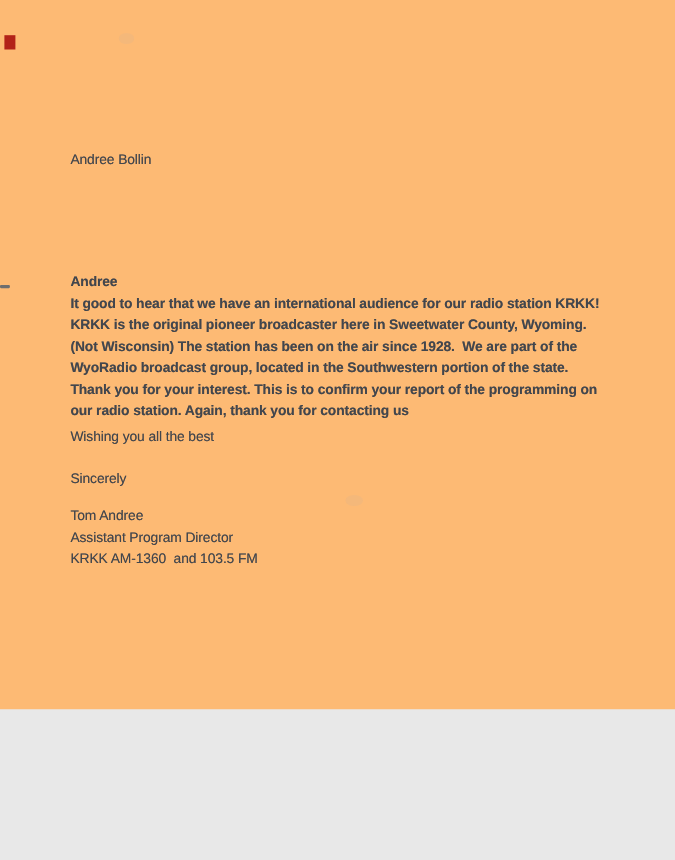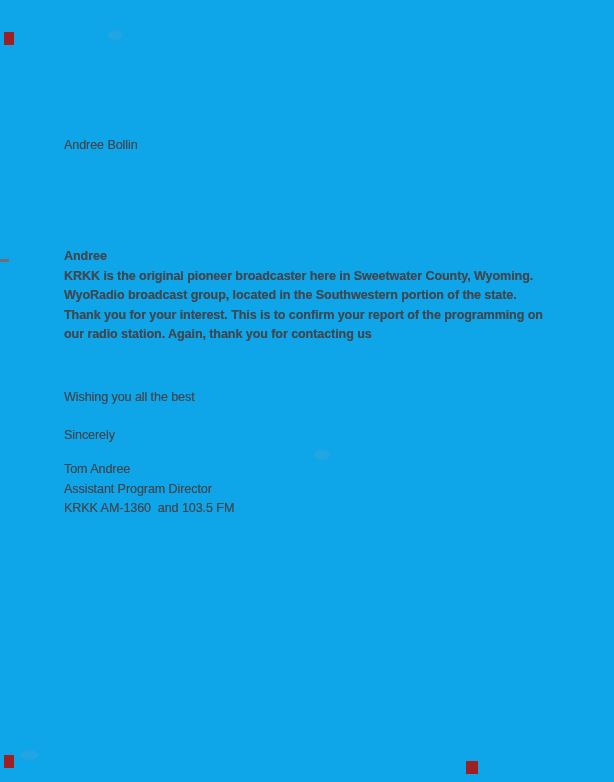--- a/index.html
+++ b/index.html
@@ -1,20 +1,20 @@
 <!DOCTYPE html>
 <html><head>
 <meta charset="utf-8">
 <style>
   html, body { margin: 0; padding: 0; background: #e8e8e8; }
   .page {
     position: relative;
     width: 614px;
-    height: 782px;
-    background: #0ea5e9;
+    height: 645px;
+    background: #fdba74;
     overflow: hidden;
     font-family: "Liberation Sans", sans-serif;
     color: #42464d;
   }
   .block { position: absolute; left: 64px; }
   .line {
     white-space: pre;
     font-size: 12.6px;
     line-height: 19.5px;
     letter-spacing: -0.1px;
@@ -56,21 +56,23 @@
   <div class="smudge smudge-1"></div>
   <div class="smudge smudge-2"></div>
   <div class="smudge smudge-3"></div>
 
   <div class="block recipient-name-block">
     <div class="line">Andree Bollin</div>
   </div>
 
   <div class="block body-block">
     <div class="line">Andree</div>
+    <div class="line">It good to hear that we have an international audience for our radio station KRKK!</div>
     <div class="line">KRKK is the original pioneer broadcaster here in Sweetwater County, Wyoming.</div>
+    <div class="line">(Not Wisconsin) The station has been on the air since 1928.  We are part of the</div>
     <div class="line">WyoRadio broadcast group, located in the Southwestern portion of the state.</div>
     <div class="line">Thank you for your interest. This is to confirm your report of the programming on</div>
     <div class="line">our radio station. Again, thank you for contacting us</div>
   </div>
 
   <div class="block closing-block">
     <div class="line">Wishing you all the best</div>
   </div>
 
   <div class="block signoff-block">

